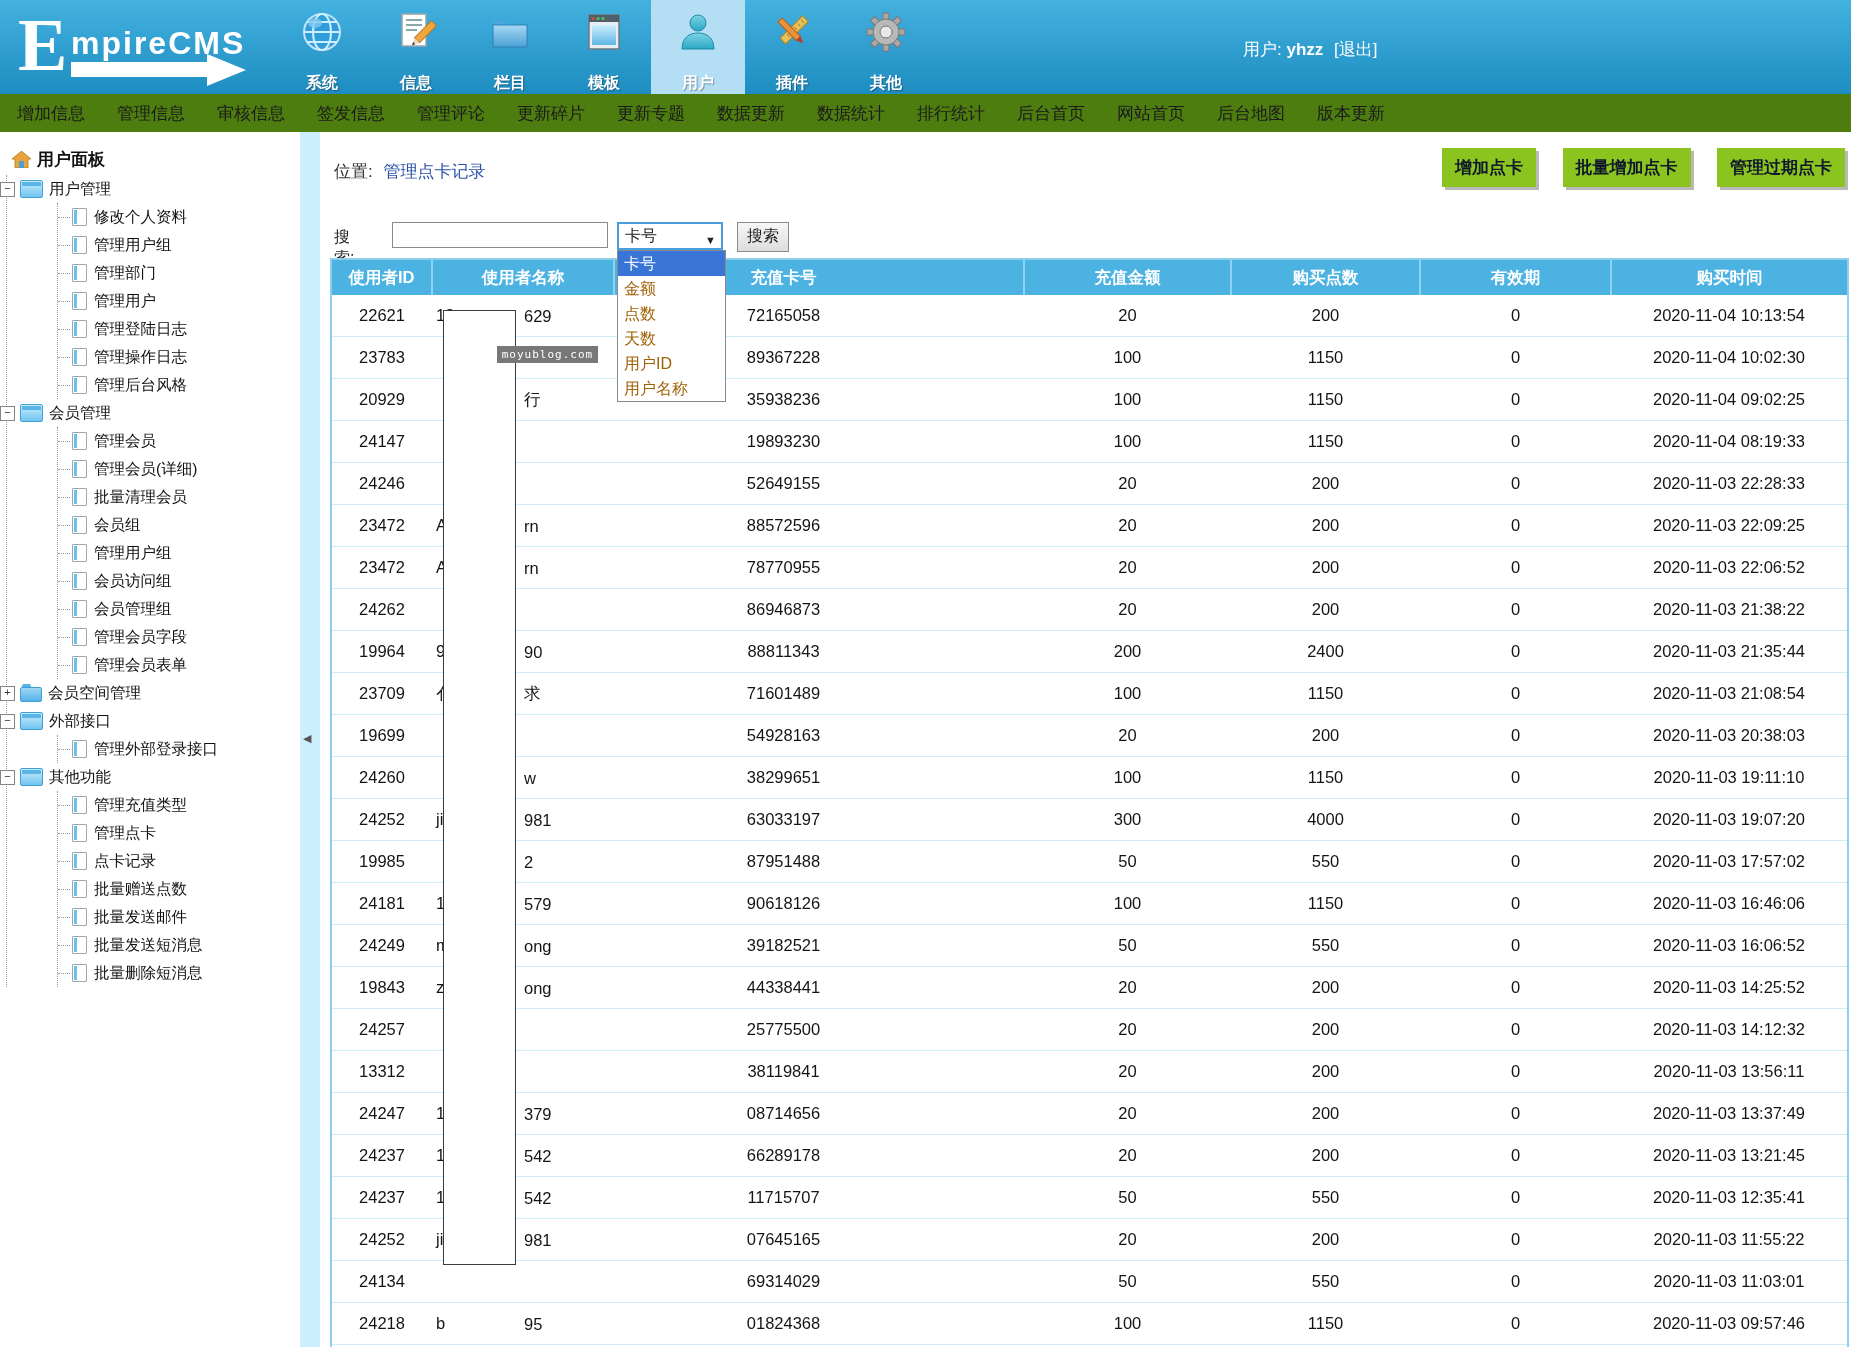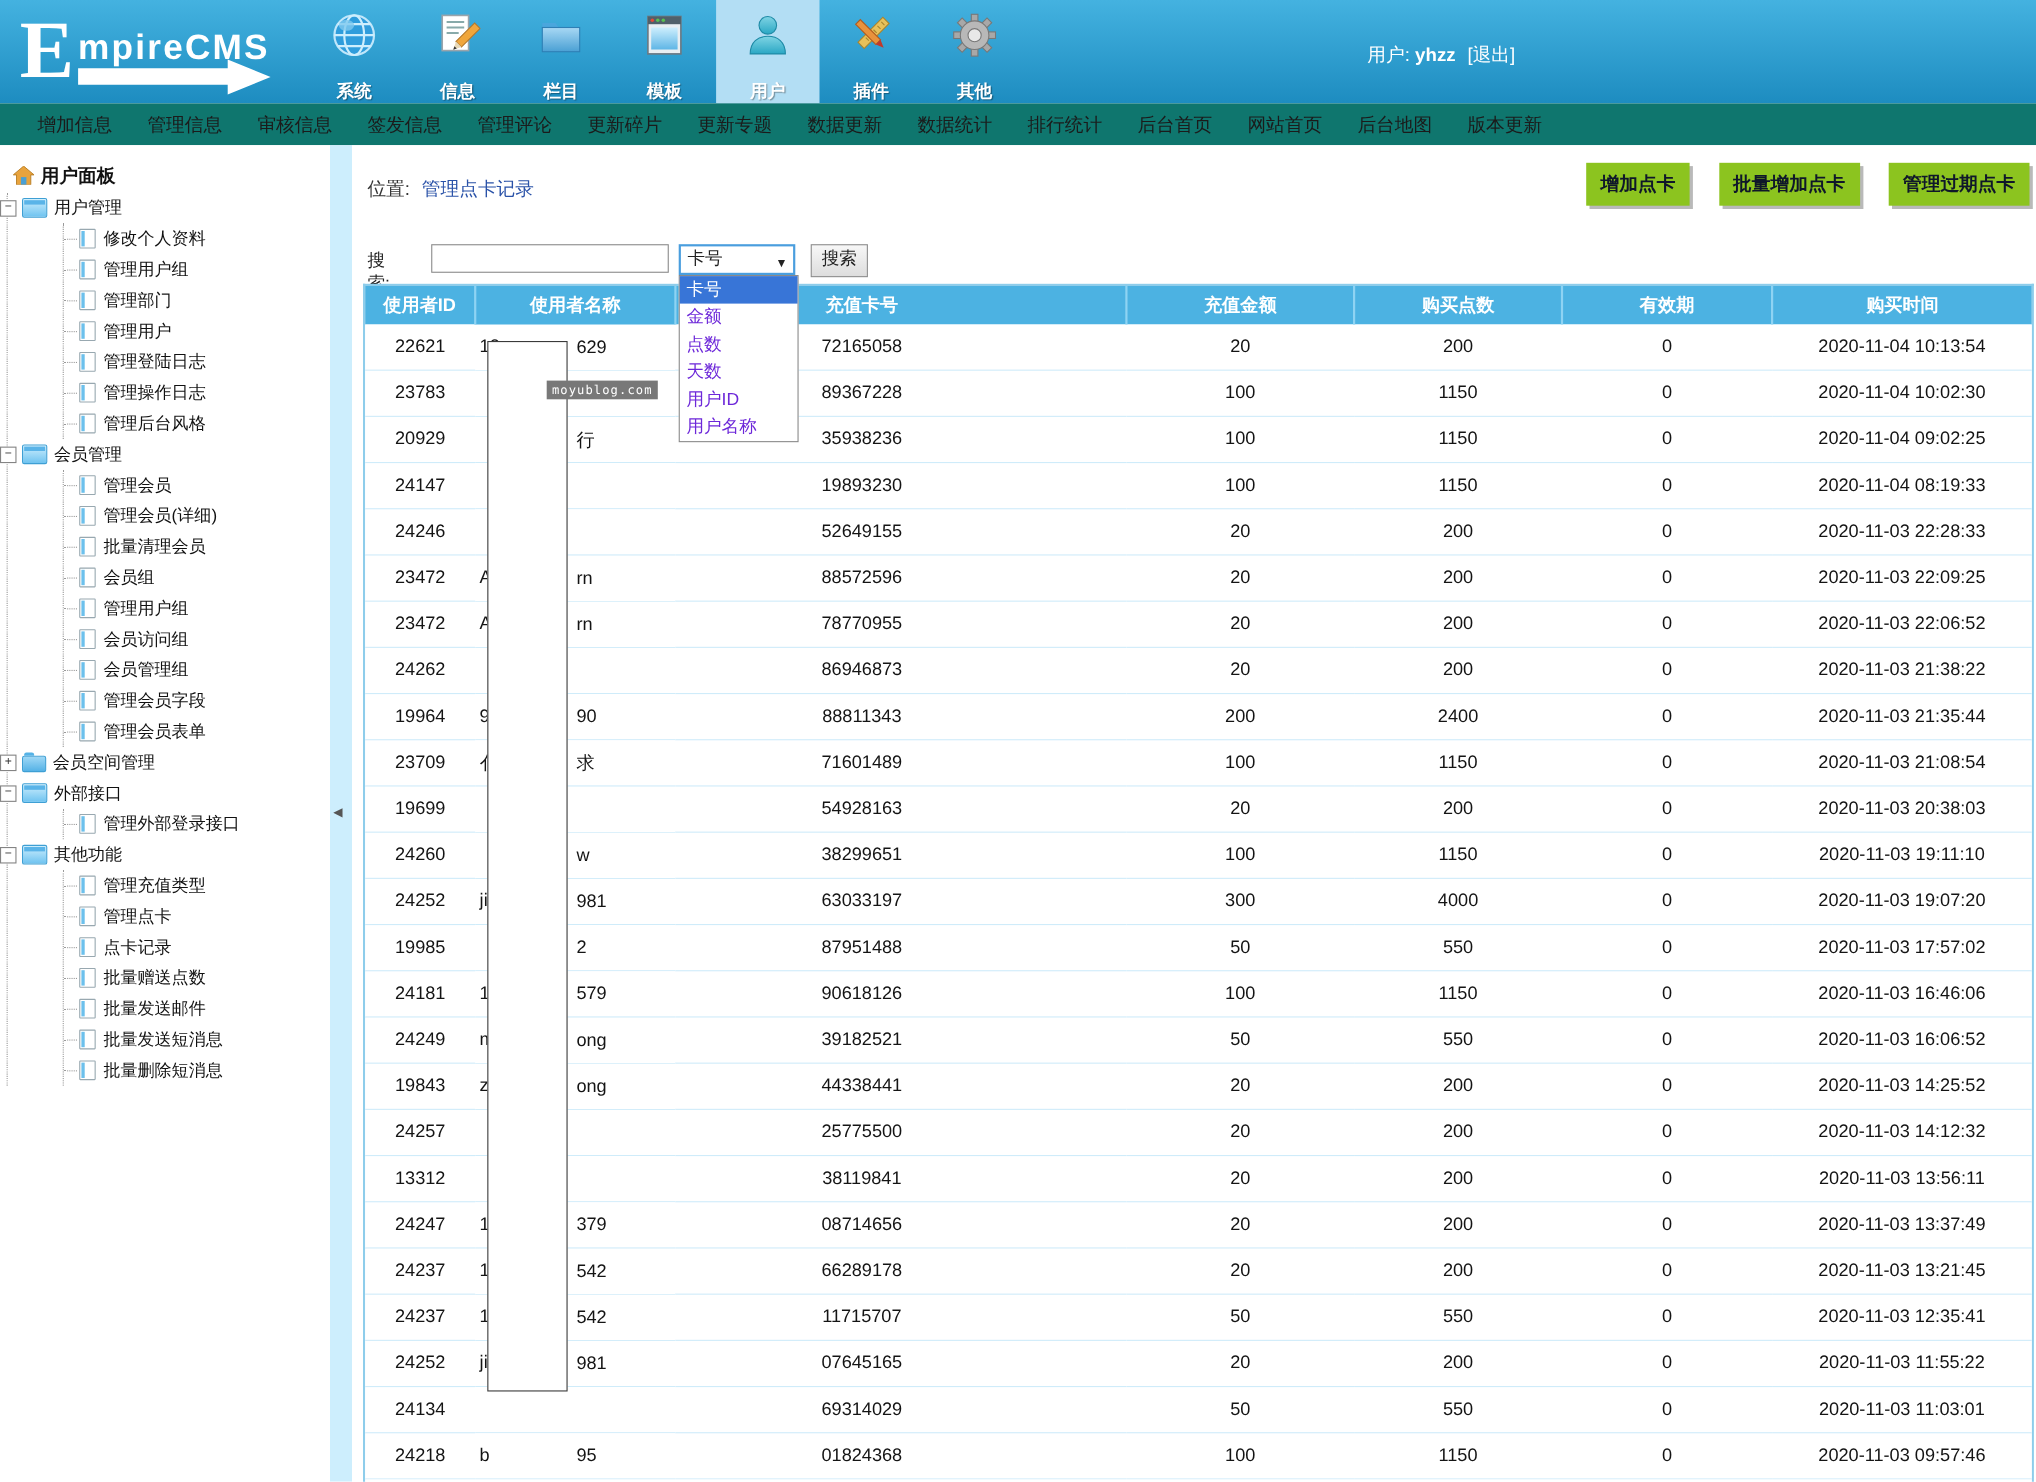--- a/index.html
+++ b/index.html
@@ -15,22 +15,22 @@
        justify-content:space-between;padding-top:11px;box-sizing:border-box;cursor:pointer;}
   .tab.active{background:#b3def4;}
   .tab .ticon{width:42px;height:42px;}
   .tab .tlabel{color:#fff;font-weight:bold;font-size:16px;margin-top:5px;
                text-shadow:1px 1px 1px rgba(0,0,0,.35);}
   .userinfo{position:absolute;left:1243px;top:38px;color:#fff;font-size:17px;}
   .userinfo b{font-weight:bold;}
   .userinfo .logout{color:#fff;cursor:pointer;margin-left:6px;}
 
   
-  .subnav{position:absolute;left:0;top:94px;width:1851px;height:38px;background:#0f766e;
-          display:flex;align-items:center;padding-left:34px;box-sizing:border-box;}
+  .subnav{position:absolute;left:0;top:94px;width:1851px;height:38px;background:#4d7c0f;
+          display:flex;align-items:center;padding-left:17px;box-sizing:border-box;}
   .nav-item{font-size:17px;color:#1b1b1b;margin-right:32px;cursor:pointer;white-space:nowrap;}
 
   
   .sidebar{position:absolute;left:0;top:132px;width:300px;height:1215px;background:#fff;
            font-size:15.5px;color:#111;overflow:hidden;}
   .panel-title{display:flex;align-items:center;margin:16px 0 4px 12px;font-weight:bold;font-size:17px;}
   .panel-title svg{margin-right:6px;}
   .tree{margin-left:12px;}
   .trow{display:flex;align-items:center;height:28px;cursor:pointer;white-space:nowrap;}
   .exp{width:13px;height:13px;border:1px solid #848484;background:#fff;font-size:11px;
@@ -66,21 +66,21 @@
   .search-label{position:absolute;left:14px;top:5px;}
   .search-input{position:absolute;left:72px;top:0;width:216px;height:26px;border:1px solid #8a8a8a;
         box-sizing:border-box;font-size:15px;padding:0 4px;}
   .sel{position:absolute;left:297px;top:0;width:106px;height:28px;border:2px solid #4a9ede;
        background:#fff;box-sizing:border-box;font-size:16px;line-height:24px;padding-left:6px;cursor:pointer;}
   .sel .arrow{position:absolute;right:5px;top:4px;font-size:11px;color:#222;}
   .search-btn{position:absolute;left:417px;top:0;width:50px;height:28px;border:1px solid #8a8a8a;
        background:linear-gradient(#f7f7f7,#dddddd);font-size:16px;text-align:center;line-height:26px;cursor:pointer;}
   .droplist{position:absolute;left:297px;top:118px;width:107px;background:#fff;border:1px solid #8a8a8a;
        z-index:50;font-size:16px;}
-  .dropitem{height:25px;line-height:25px;padding-left:6px;color:#6d28d9;cursor:pointer;}
+  .dropitem{height:25px;line-height:25px;padding-left:6px;color:#a16207;cursor:pointer;}
   .dropitem.sel-on{background:#3875d7;color:#fff;}
 
   
   .tblwrap{position:absolute;left:10px;top:126px;width:1515px;border:2px solid #8ecdeb;
            border-bottom:3px solid #68bede;box-sizing:content-box;z-index:1;}
   table{border-collapse:collapse;table-layout:fixed;width:1515px;border-radius:24px;}
   thead th{background:#4cb2e2;color:#fff;font-weight:bold;font-size:16.5px;height:33px;
            border-right:2px solid #8ed3f3;}
   thead th:last-child{border-right:none;}
   tbody td{height:39px;font-size:16.5px;color:#141414;text-align:center;

